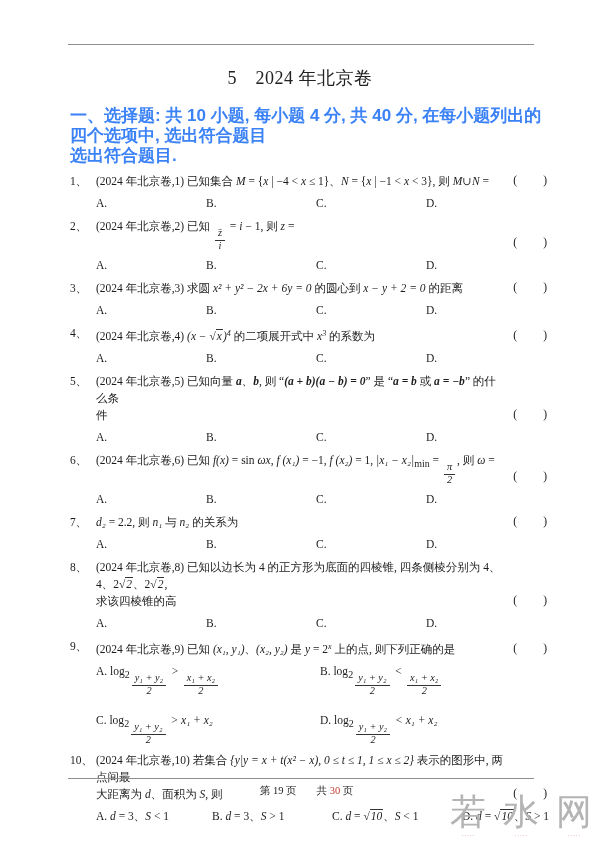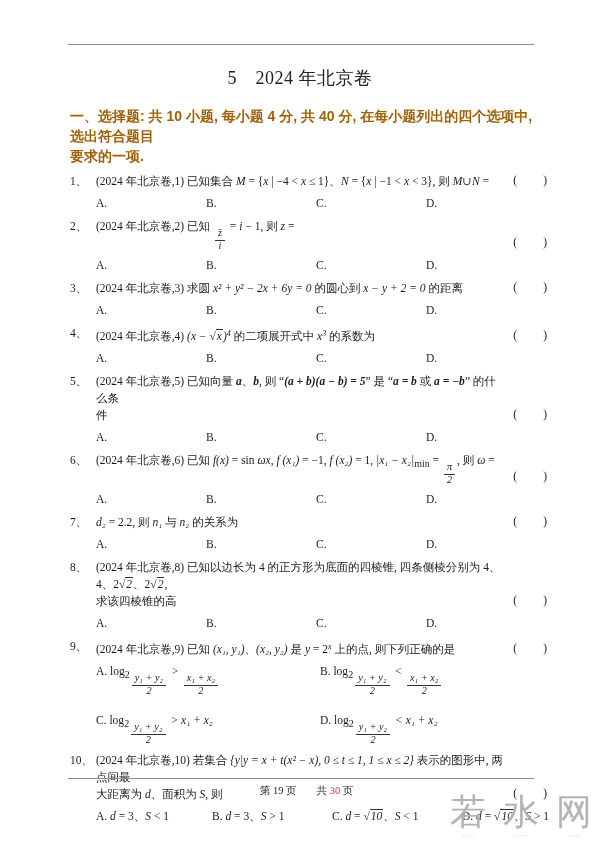--- a/index.html
+++ b/index.html
@@ -3,21 +3,21 @@
 <meta charset="utf-8">
 <style>
   html,body{margin:0;padding:0;}
   body{width:600px;height:849px;background:#ffffff;font-family:"Liberation Serif","DejaVu Serif",serif;color:#1c1c1c;}
   .page{position:relative;width:600px;height:849px;overflow:hidden;background:#fff;}
   .rule{position:absolute;left:68px;right:66px;height:0;border-top:1.6px solid #8f8f8f;}
   .rule.top{top:44px;}
   .rule.bottom{top:778px;}
   .title{position:absolute;top:66px;left:0;right:0;text-align:center;font-size:18px;letter-spacing:0.5px;color:#222;}
   .doc{position:absolute;top:106px;left:70px;width:478px;font-size:11.5px;}
-  .sec-h{font-family:"Liberation Sans","DejaVu Sans",sans-serif;font-weight:700;font-size:14px;line-height:20px;color:#a16207;}
+  .sec-h{font-family:"Liberation Sans","DejaVu Sans",sans-serif;font-weight:700;font-size:17px;line-height:20px;color:#3b82f6;}
   .sec-h.first{margin-bottom:7px;}
   .q{margin-bottom:4px;}
   .qrow{display:flex;}
   .qnum{width:26px;flex:none;line-height:17px;}
   .qbody{flex:1;min-width:0;}
   .qline{position:relative;line-height:17px;min-height:17px;padding-right:42px;}
   .bracket{position:absolute;right:0;bottom:1px;letter-spacing:1px;}
   .opts{margin-top:5px;margin-bottom:2px;}
   .opts.cols4{display:grid;grid-template-columns:110px 110px 110px auto;}
   .opts.grid2{display:grid;grid-template-columns:224px auto;row-gap:15px;align-items:center;}
@@ -44,21 +44,21 @@
 </head>
 <body>
 
 <div class="page">
   <div class="rule top"></div>
   <div class="title">5　2024 年北京卷</div>
 
   <div class="doc">
     <div class="sec-h first">
       <div>一、选择题: 共 10 小题, 每小题 4 分, 共 40 分, 在每小题列出的四个选项中, 选出符合题目</div>
-      <div>要求的一项.</div>
+      <div>选出符合题目.</div>
     </div>
 
     <div id="choice-list">
         <div class="q">
           <div class="qrow">
             <span class="qnum">1、</span>
             <div class="qbody">
               <div class="qline">(2024 年北京卷,1) 已知集合 <span class="mi">M</span> = {<span class="mi">x</span> | −4 &lt; <span class="mi">x</span> ≤ 1}、<span class="mi">N</span> = {<span class="mi">x</span> | −1 &lt; <span class="mi">x</span> &lt; 3}, 则 <span class="mi">M</span>∪<span class="mi">N</span> =<span class="bracket">(  )</span></div>
               <div class="opts cols4">
                 <span class="opt">A.</span>
@@ -111,21 +111,21 @@
                 <span class="opt">C.</span>
                 <span class="opt">D.</span>
               </div>
             </div>
           </div>
         </div>
         <div class="q">
           <div class="qrow">
             <span class="qnum">5、</span>
             <div class="qbody">
-              <div class="qline">(2024 年北京卷,5) 已知向量 <span class="mb2">a</span>、<span class="mb2">b</span>, 则 “<span class="mb2">(a + b)(a − b) = 5</span>” 是 “<span class="mb2">a = b</span> 或 <span class="mb2">a = −b</span>” 的什么条</div>
+              <div class="qline">(2024 年北京卷,5) 已知向量 <span class="mb2">a</span>、<span class="mb2">b</span>, 则 “<span class="mb2">(a + b)(a − b) = 0</span>” 是 “<span class="mb2">a = b</span> 或 <span class="mb2">a = −b</span>” 的什么条</div>
               <div class="qline">件<span class="bracket">(  )</span></div>
               <div class="opts cols4">
                 <span class="opt">A.</span>
                 <span class="opt">B.</span>
                 <span class="opt">C.</span>
                 <span class="opt">D.</span>
               </div>
             </div>
           </div>
         </div>

